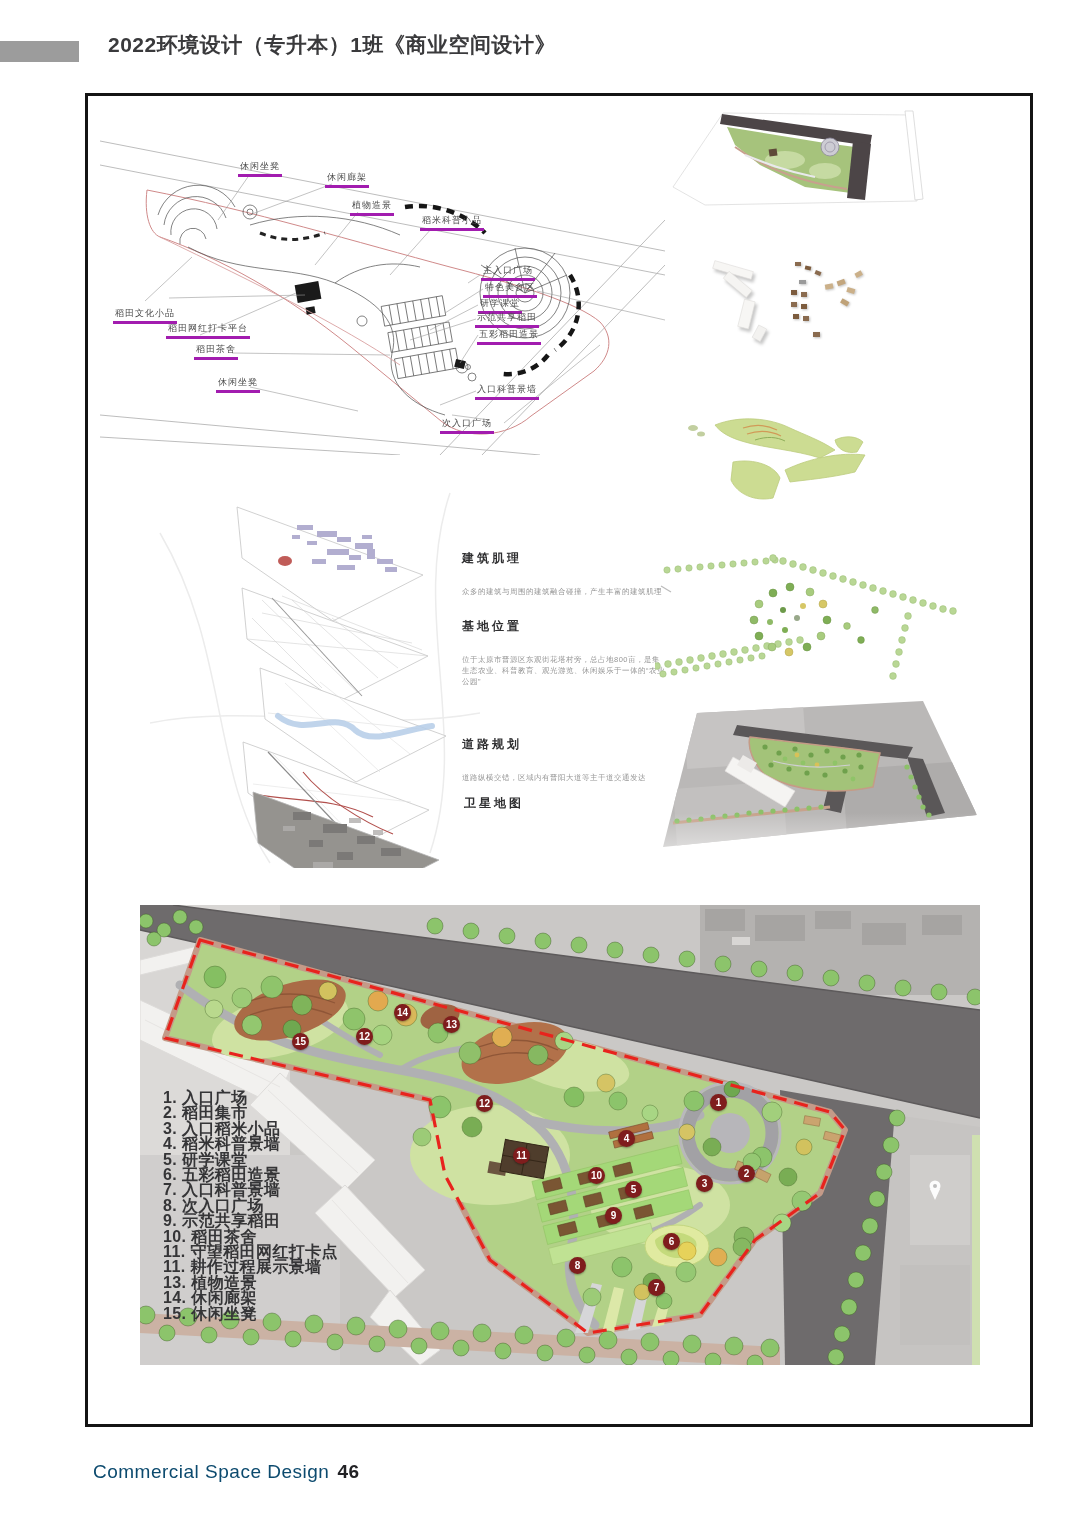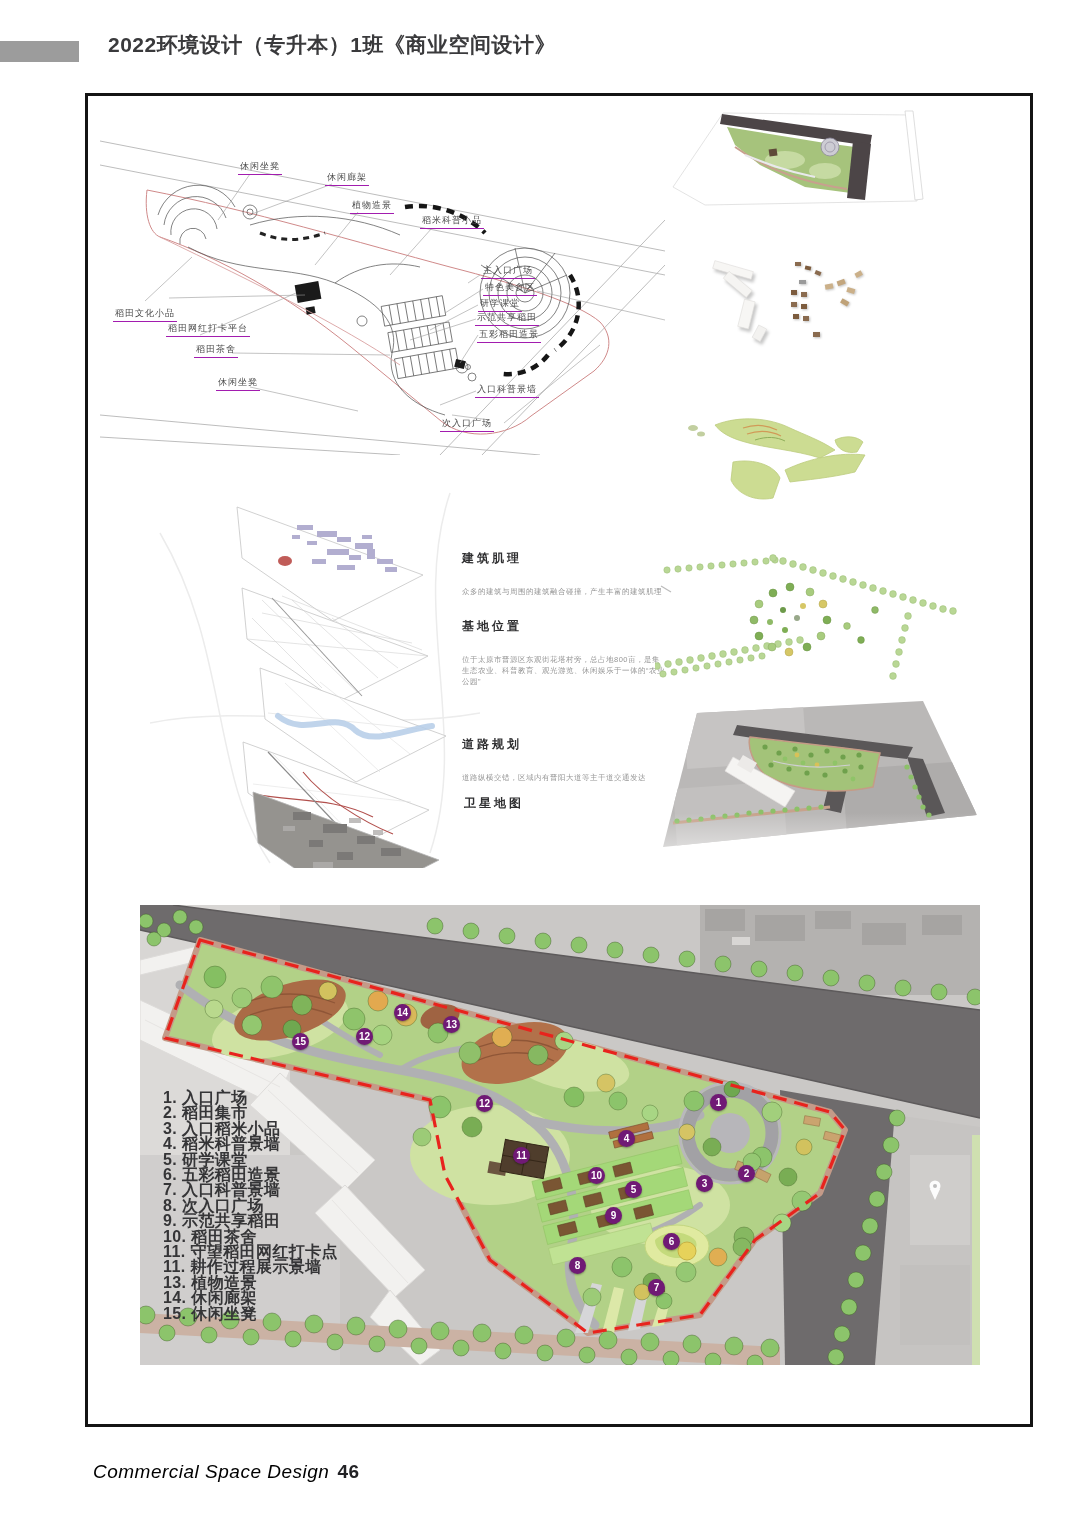--- a/index.html
+++ b/index.html
@@ -4,35 +4,35 @@
 <style>
   html,body{margin:0;padding:0;background:#ffffff;}
   .page{position:relative;width:1080px;height:1527px;background:#fff;overflow:hidden;
         font-family:"Liberation Sans", sans-serif;}
   
   .hdr-bar{position:absolute;left:0;top:41px;width:79px;height:21px;background:#9c9c9c;}
   .hdr-title{position:absolute;left:92px;top:31px;font-size:21px;font-weight:700;color:#3a3a3c;letter-spacing:.5px;margin-left:16px;}
   
   .frame{position:absolute;left:85px;top:93px;width:942px;height:1328px;border:3px solid #141414;pointer-events:none;}
   
-  .co{position:absolute;font-size:9px;color:#4a4a4a;border-bottom:1px solid #a21caf;padding:0 2px 1px 2px;white-space:nowrap;letter-spacing:1px;}
+  .co{position:absolute;font-size:9px;color:#4a4a4a;border-bottom:3px solid #a21caf;padding:0 2px 1px 2px;white-space:nowrap;letter-spacing:1px;}
   
   .an-sec{position:absolute;width:205px;}
   .an-h{font-size:12px;font-weight:700;color:#2f2f31;letter-spacing:3px;}
   .an-d{margin-top:19px;font-size:7.5px;line-height:11px;color:#969696;letter-spacing:.5px;}
   
   .legend{position:absolute;left:163px;top:1090px;z-index:6;}
   .legend-item{font-size:16px;line-height:15.4px;color:#353537;font-weight:600;letter-spacing:.4px;white-space:nowrap;}
   
-  .mk{position:absolute;width:17px;height:17px;border-radius:50%;background:#701a75;color:#fff;
+  .mk{position:absolute;width:17px;height:17px;border-radius:50%;background:#7f1d1d;color:#fff;
       font-size:10px;font-weight:700;line-height:17px;text-align:center;z-index:7;
       box-shadow:0 1px 2px rgba(0,0,0,.35);}
   
   .ft{position:absolute;left:93px;top:1461px;font-size:19px;letter-spacing:.5px;}
-  .ft .ft-l{color:#000000;font-style:italic;}
+  .ft .ft-l{color:#0c4a6e;}
   .ft .ft-n{color:#222225;font-weight:600;margin-left:8px;}
   svg{position:absolute;display:block;}
 </style>
 </head>
 <body>
 
 <div class="page">
 
   <div class="hdr-bar"></div>
   <div class="hdr-title">2022环境设计（专升本）1班《商业空间设计》</div>

